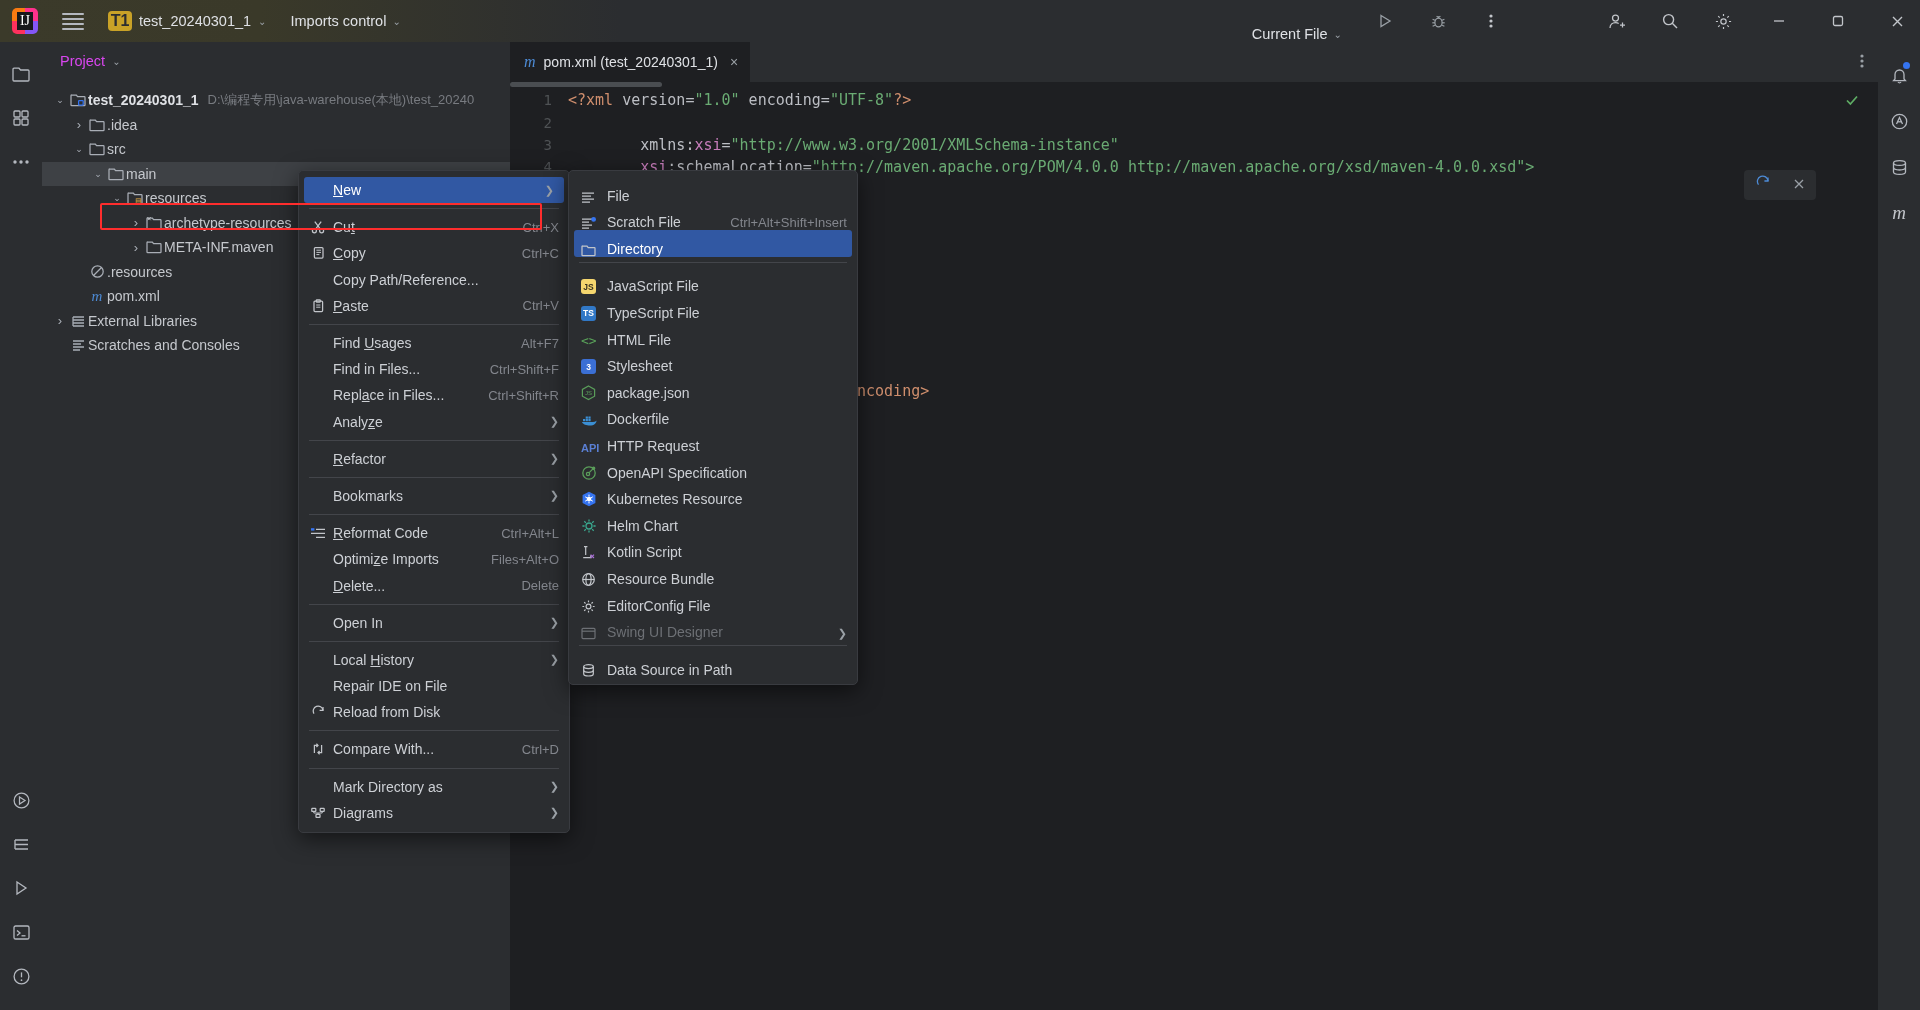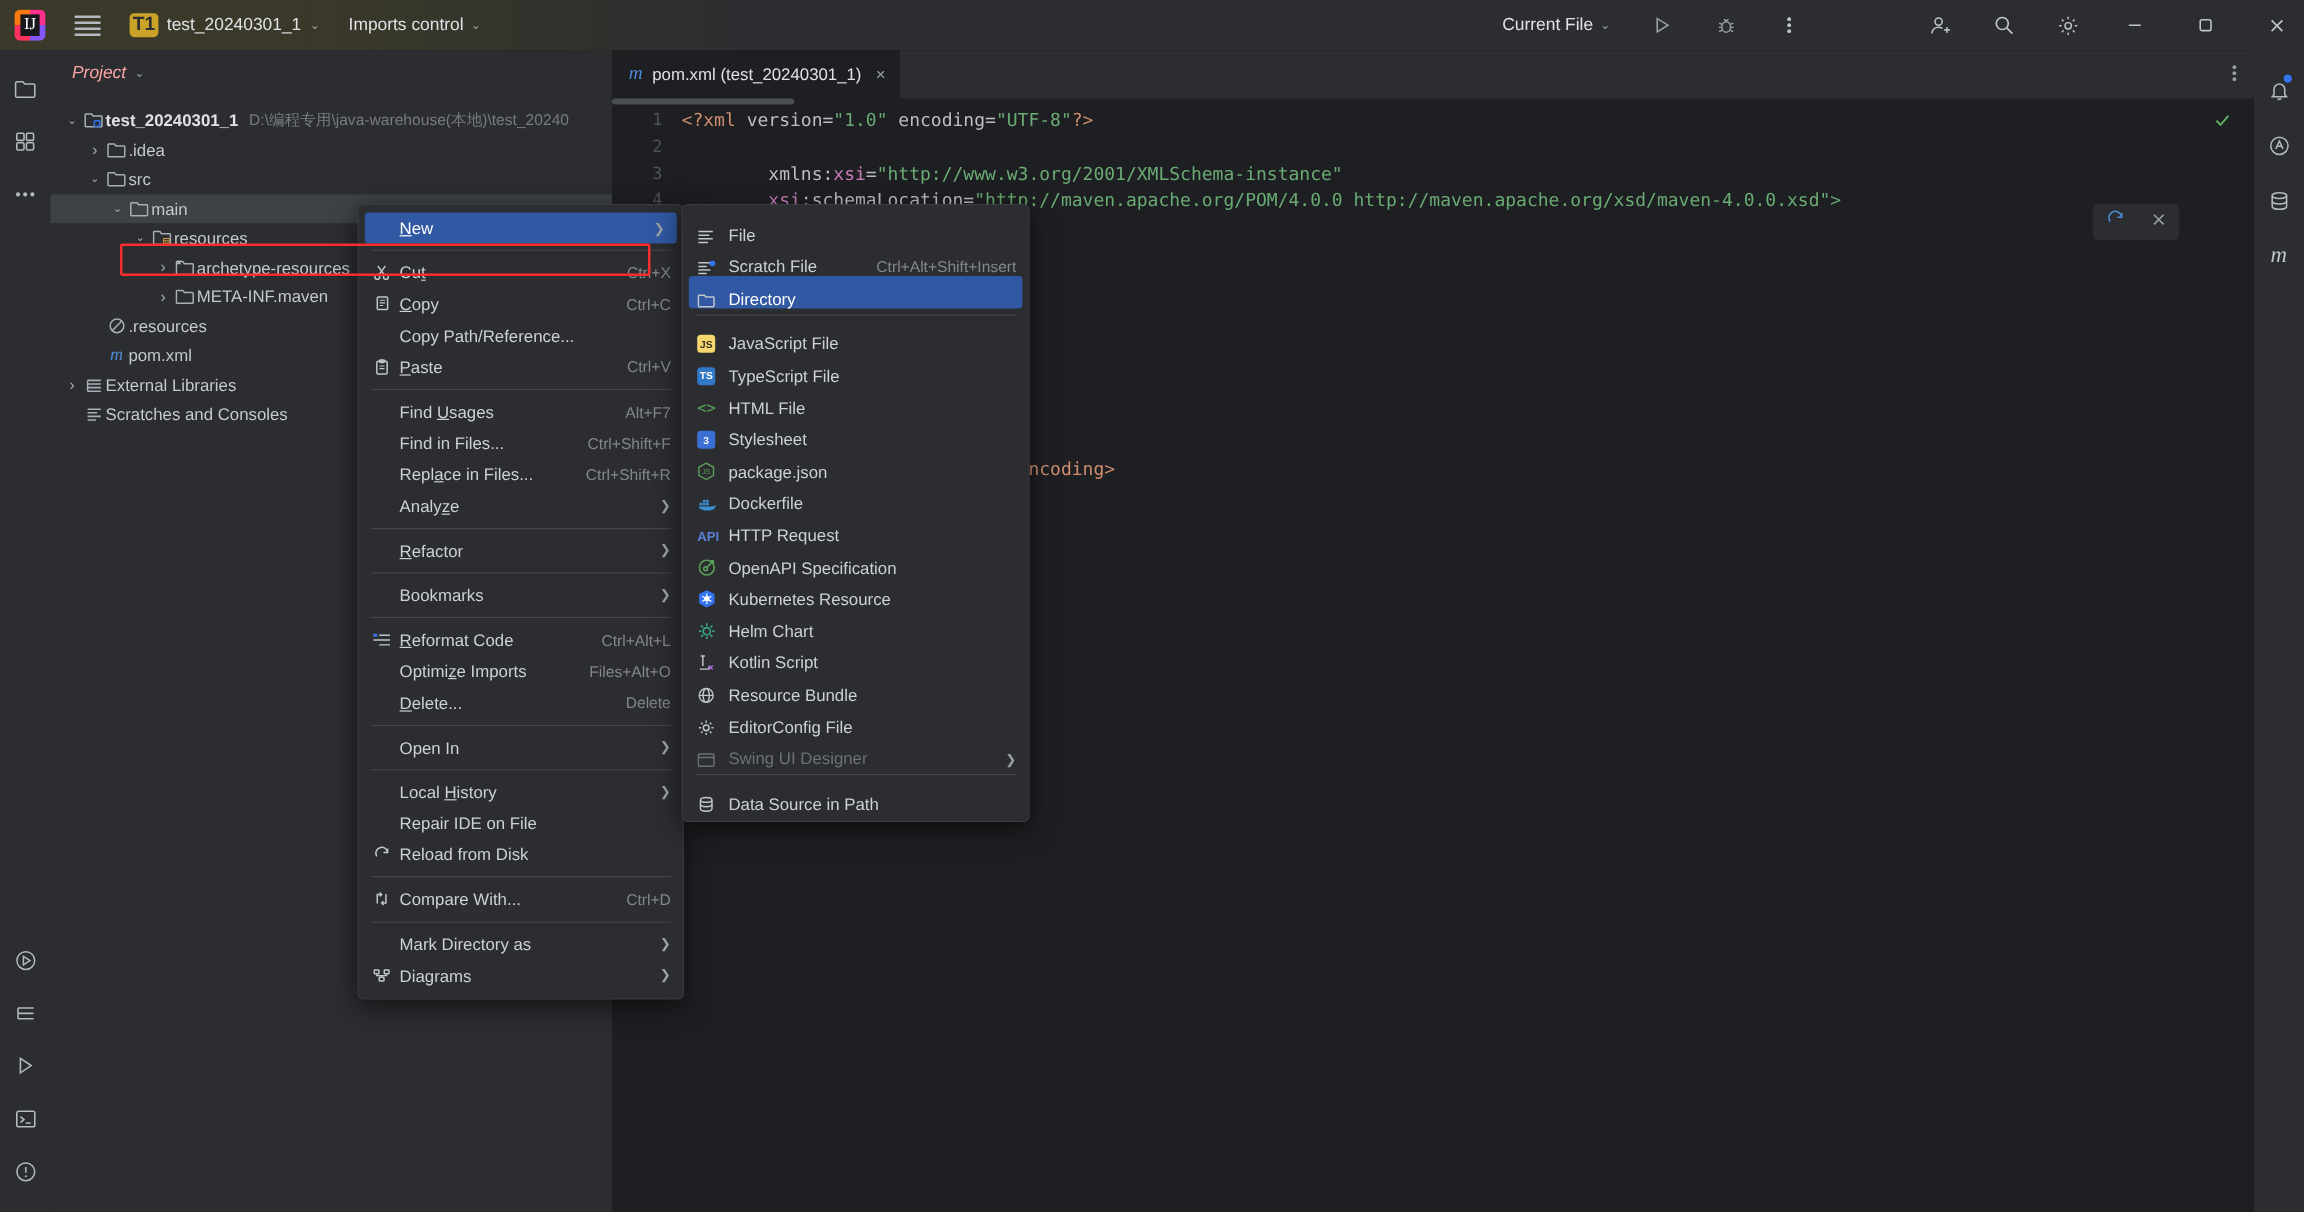--- a/index.html
+++ b/index.html
@@ -26,42 +26,42 @@
   .tb-logo .ij{position:absolute;left:5px;top:4px;width:16px;height:18px;background:#17181c;
      color:#fff;font-size:14px;line-height:18px;text-align:center;font-family:"Liberation Serif",serif;}
   .tb-burger { margin-left:24px; width:22px; height:22px; display:flex;flex-direction:column;justify-content:center;gap:3px;cursor:pointer;}
   .tb-burger i{display:block;height:2px;background:#b4b8bf;border-radius:1px;}
   .tb-proj {margin-left:24px;display:flex;align-items:center;gap:7px;cursor:pointer;}
   .tb-badge{background:#c9a227;color:#2b2d30;font-size:16px;font-weight:bold;border-radius:4px;
      width:24px;height:20px;display:flex;align-items:center;justify-content:center;}
   .tb-text{font-size:14.5px;color:#dfe1e5;}
   .chev{color:#9aa0a6;font-size:10px;}
   .tb-vc{margin-left:24px;display:flex;align-items:center;gap:6px;cursor:pointer;}
-  .tb-right{margin-left:auto;display:flex;align-items:center;gap:13px;}
+  .tb-right{margin-left:auto;display:flex;align-items:flex-end;gap:13px;}
   .tb-cf{display:flex;align-items:center;gap:6px;margin-right:10px;cursor:pointer;}
   .tb-icon{width:40px;height:42px;display:flex;align-items:center;justify-content:center;cursor:pointer;}
   .tb-icon svg{display:block;}
   .win-btn{width:46px;height:42px;display:flex;align-items:center;justify-content:center;cursor:pointer;}
 
   
   .rail{position:absolute;left:0;top:42px;width:42px;height:968px;background:#2b2d30;
     display:flex;flex-direction:column;align-items:center;}
   .rail .sp{flex:1;}
   .rail-ic{width:42px;height:44px;display:flex;align-items:center;justify-content:center;cursor:pointer;}
 
   
   .rrail{position:absolute;right:0;top:42px;width:42px;height:968px;background:#2b2d30;
     display:flex;flex-direction:column;align-items:center;}
   .rrail-ic{width:42px;height:46px;display:flex;align-items:center;justify-content:center;cursor:pointer;position:relative;}
   .badge-dot{position:absolute;top:10px;right:10px;width:7px;height:7px;border-radius:50%;background:#3574f0;}
 
   
   .proj{position:absolute;left:42px;top:42px;width:468px;height:968px;background:#2b2d30;}
   .proj-hdr{height:38px;display:flex;align-items:center;padding-left:18px;gap:7px;cursor:pointer;}
-  .proj-hdr-t{font-size:14.5px;color:#fca5a5;font-style:italic;}
+  .proj-hdr-t{font-size:14.5px;color:#d946ef;}
   .tree{padding-top:8px;font-size:14px;}
   .row{height:24.5px;display:flex;align-items:center;white-space:nowrap;cursor:pointer;position:relative;}
   .row .arrow{width:16px;text-align:center;color:#a9aeb6;font-size:9px;flex:0 0 16px;}
   .row .ico{width:20px;display:flex;align-items:center;justify-content:center;flex:0 0 20px;}
   .row .lbl{color:#c5c8cd;font-size:14px;}
   .row .path{color:#787b80;font-size:13px;margin-left:9px;}
   .row.sel{background:#3e4145;}
   .hl-box{position:absolute;left:58px;top:161px;width:442px;height:27px;border:2.5px solid #ff2d2d;
      border-radius:2px;pointer-events:none;z-index:60;}
 

